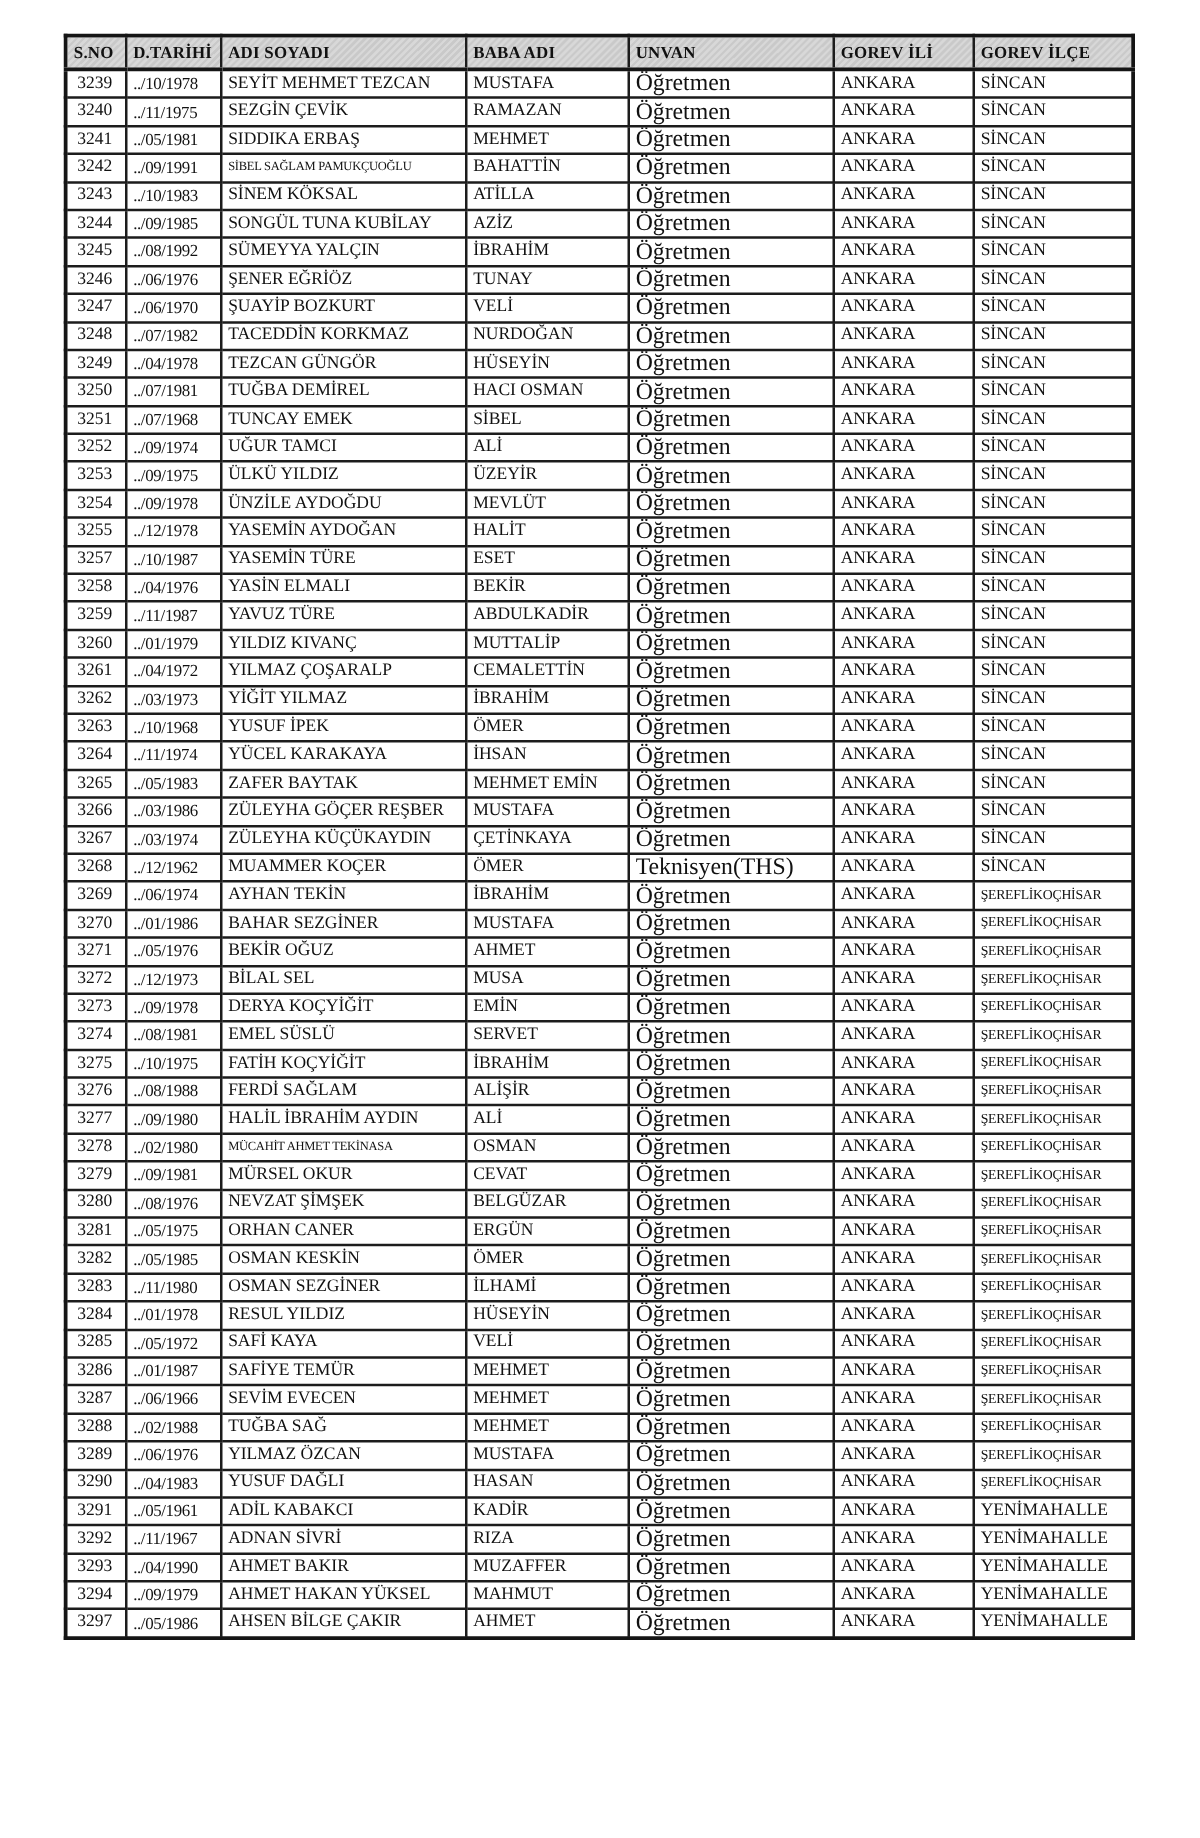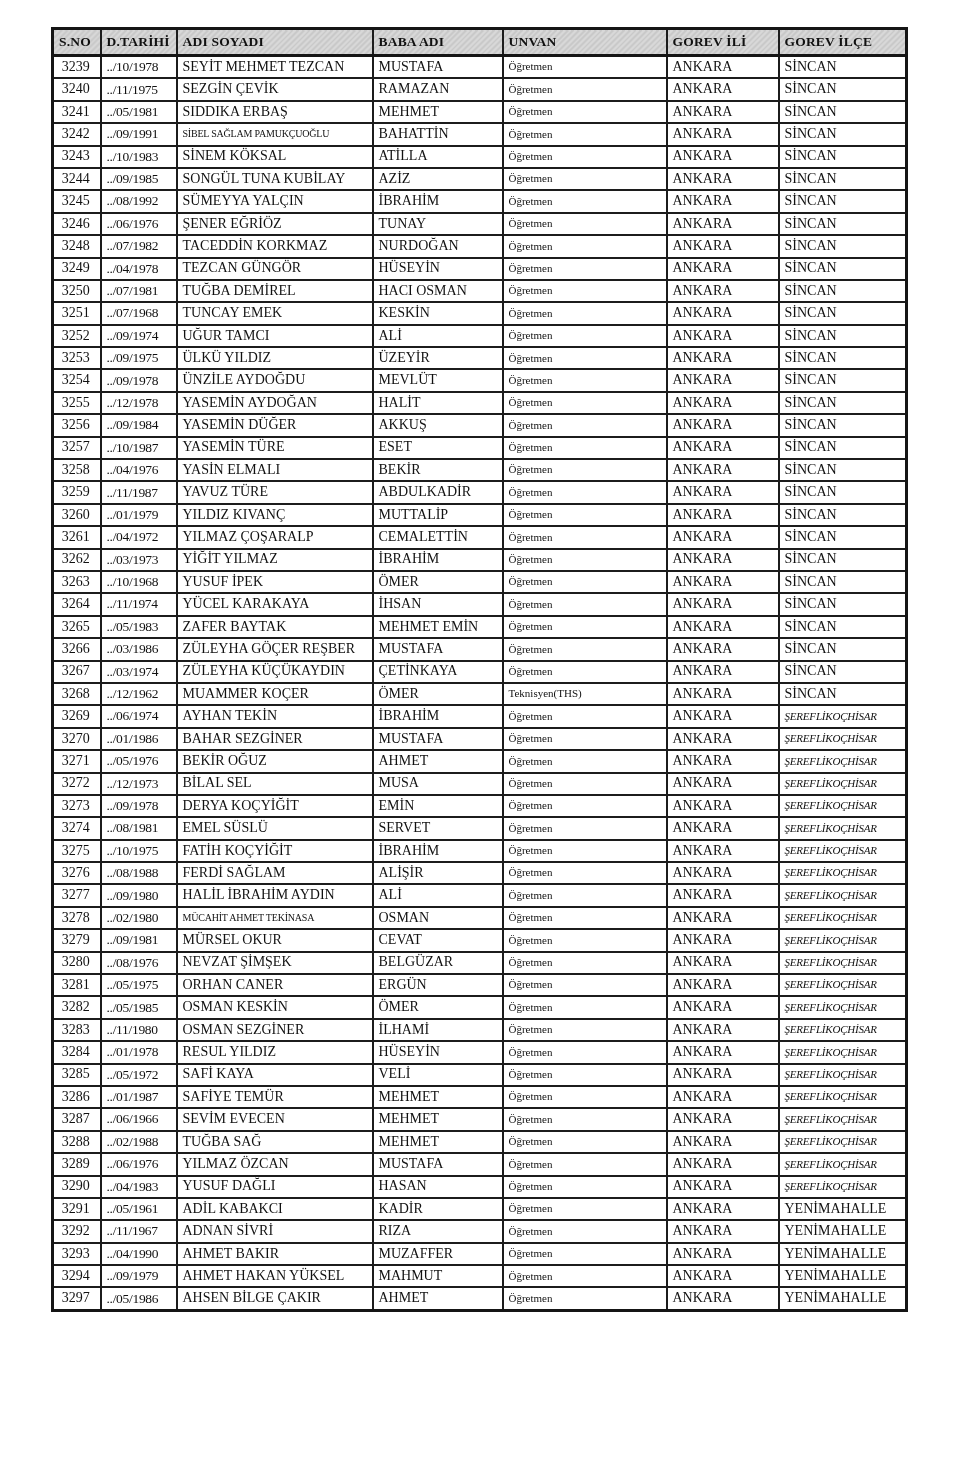--- a/index.html
+++ b/index.html
@@ -49,23 +49,23 @@
     letter-spacing: 0.2px;
   }
   td {
     font-size: 14px;
     height: 20.4px;
     padding: 0 2px 0 5px;
     line-height: 1.05;
   }
   td.c0 { text-align: center; padding-left: 0; }
   td.c1 { font-size: 13.5px; letter-spacing: -0.3px; margin-left: 28px; }
-  td.c4 { font-size: 11px; }
+  td.c4 { font-size: 19px; }
   td.condensed  { font-size: 10px; letter-spacing: -0.2px; margin-top: 20px; }
-  td.condensed2 { font-size: 11px; letter-spacing: -0.2px; font-style: italic; }
+  td.condensed2 { font-size: 11px; letter-spacing: -0.2px; }
 </style>
 </head>
 <body>
 
 <div class="page">
   <table class="scan-table">
     <colgroup>
       <col class="c-sno">
       <col class="c-dtarihi">
       <col class="c-adi">
@@ -152,20 +152,29 @@
         <tr>
           <td class="c0">3246</td>
           <td class="c1">../06/1976</td>
           <td class="c2">ŞENER EĞRİÖZ</td>
           <td class="c3">TUNAY</td>
           <td class="c4">Öğretmen</td>
           <td class="c5">ANKARA</td>
           <td class="c6">SİNCAN</td>
         </tr>
         <tr>
+          <td class="c0">3247</td>
+          <td class="c1">../06/1970</td>
+          <td class="c2">ŞUAYİP BOZKURT</td>
+          <td class="c3">VELİ</td>
+          <td class="c4">Öğretmen</td>
+          <td class="c5">ANKARA</td>
+          <td class="c6">SİNCAN</td>
+        </tr>
+        <tr>
           <td class="c0">3248</td>
           <td class="c1">../07/1982</td>
           <td class="c2">TACEDDİN KORKMAZ</td>
           <td class="c3">NURDOĞAN</td>
           <td class="c4">Öğretmen</td>
           <td class="c5">ANKARA</td>
           <td class="c6">SİNCAN</td>
         </tr>
         <tr>
           <td class="c0">3249</td>
@@ -182,21 +191,21 @@
           <td class="c2">TUĞBA DEMİREL</td>
           <td class="c3">HACI OSMAN</td>
           <td class="c4">Öğretmen</td>
           <td class="c5">ANKARA</td>
           <td class="c6">SİNCAN</td>
         </tr>
         <tr>
           <td class="c0">3251</td>
           <td class="c1">../07/1968</td>
           <td class="c2">TUNCAY EMEK</td>
-          <td class="c3">KESKİN</td>
+          <td class="c3">SİBEL</td>
           <td class="c4">Öğretmen</td>
           <td class="c5">ANKARA</td>
           <td class="c6">SİNCAN</td>
         </tr>
         <tr>
           <td class="c0">3252</td>
           <td class="c1">../09/1974</td>
           <td class="c2">UĞUR TAMCI</td>
           <td class="c3">ALİ</td>
           <td class="c4">Öğretmen</td>
@@ -219,29 +228,20 @@
           <td class="c3">MEVLÜT</td>
           <td class="c4">Öğretmen</td>
           <td class="c5">ANKARA</td>
           <td class="c6">SİNCAN</td>
         </tr>
         <tr>
           <td class="c0">3255</td>
           <td class="c1">../12/1978</td>
           <td class="c2">YASEMİN AYDOĞAN</td>
           <td class="c3">HALİT</td>
-          <td class="c4">Öğretmen</td>
-          <td class="c5">ANKARA</td>
-          <td class="c6">SİNCAN</td>
-        </tr>
-        <tr>
-          <td class="c0">3256</td>
-          <td class="c1">../09/1984</td>
-          <td class="c2">YASEMİN DÜĞER</td>
-          <td class="c3">AKKUŞ</td>
           <td class="c4">Öğretmen</td>
           <td class="c5">ANKARA</td>
           <td class="c6">SİNCAN</td>
         </tr>
         <tr>
           <td class="c0">3257</td>
           <td class="c1">../10/1987</td>
           <td class="c2">YASEMİN TÜRE</td>
           <td class="c3">ESET</td>
           <td class="c4">Öğretmen</td>

